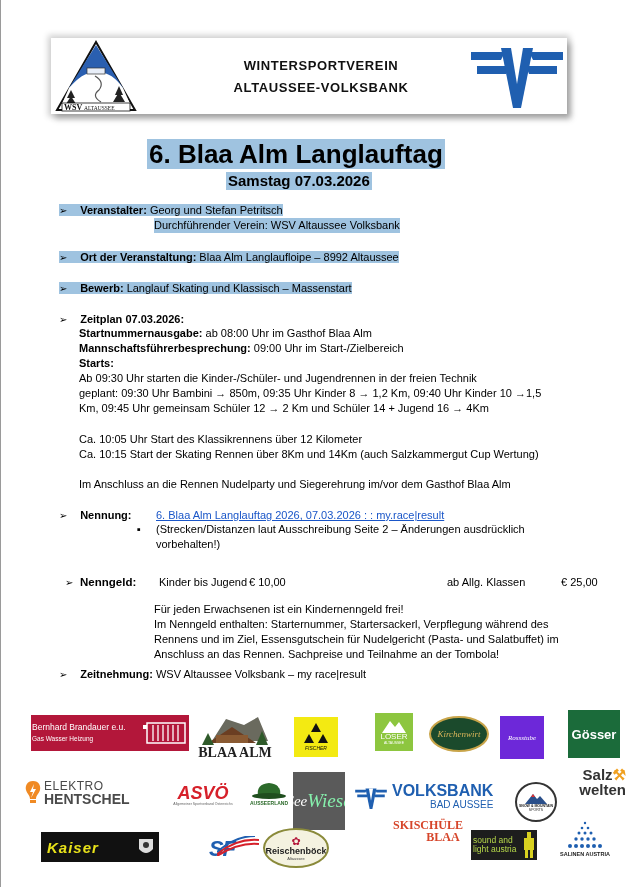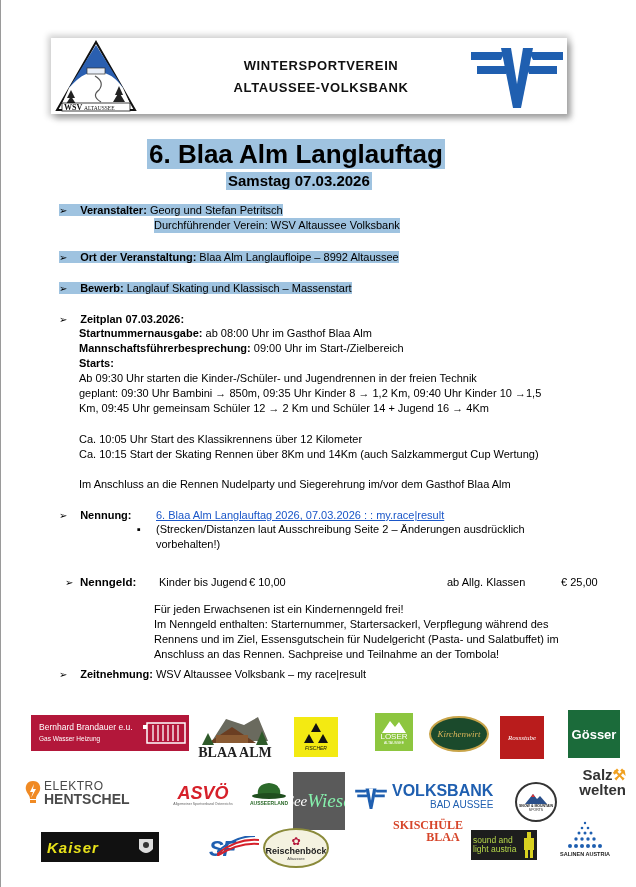--- a/index.html
+++ b/index.html
@@ -109,21 +109,21 @@
 <div class="line" style="left:560px; top:575px;">€ 25,00</div>
 <div class="line" style="left:153px; top:602px;">Für jeden Erwachsenen ist ein Kindernenngeld frei!</div>
 <div class="line" style="left:153px; top:617px;">Im Nenngeld enthalten: Starternummer, Startersackerl, Verpflegung während des</div>
 <div class="line" style="left:153px; top:632px;">Rennens und im Ziel, Essensgutschein für Nudelgericht (Pasta- und Salatbuffet) im</div>
 <div class="line" style="left:153px; top:647px;">Anschluss an das Rennen. Sachpreise und Teilnahme an der Tombola!</div>
 
 <div class="line" style="left:58px; top:667px;">
   <span class="arrow">➢</span>&nbsp;&nbsp;&nbsp;<span class="bold">Zeitnehmung:</span><span> WSV Altaussee Volksbank – my race|result</span>
 </div>
 
-<div class="logo-box" style="left:30px; top:715px; width:158px; height:36px; background:#b3173a; justify-content:flex-start; padding-left:8px;">
+<div class="logo-box" style="left:30px; top:715px; width:158px; height:36px; background:#b3173a; justify-content:flex-start; padding-left:1px;">
   <div style="color:#fff; font-size:8.5px; line-height:11px;">
     <div>Bernhard Brandauer e.u.</div>
     <div style="font-size:6.5px;">Gas Wasser Heizung</div>
   </div>
   <svg class="abs" style="left:112px; top:6px;" width="44" height="24" viewBox="0 0 44 24">
     <rect x="4" y="2" width="38" height="20" fill="none" stroke="#fff" stroke-width="1.5"></rect>
     <g stroke="#fff" stroke-width="1.3">
         <line x1="10" y1="4" x2="10" y2="20"></line>
         <line x1="15" y1="4" x2="15" y2="20"></line>
         <line x1="20" y1="4" x2="20" y2="20"></line>
@@ -155,21 +155,21 @@
 <div class="logo-box" style="left:374px; top:713px; width:38px; height:38px; background:#8dc63f; flex-direction:column;">
   <svg width="24" height="14" viewBox="0 0 24 14">
       <polygon points="0,14 8,2 13,8 17,3 24,14" fill="#fff"></polygon>
     </svg>
   <div style="color:#fff; font-size:8px; line-height:8px;">LOSER</div>
   <div style="color:#fff; font-size:3.5px;">ALTAUSSEE</div>
 </div>
 <div class="logo-box" style="left:428px; top:716px; width:60px; height:36px; background:#1b4a2c; border-radius:50%; border:2px solid #c9a54a;">
   <div style="color:#d8b45a; font-family:'Liberation Serif', serif; font-style:italic; font-size:9px;">Kirchenwirt</div>
 </div>
-<div class="logo-box" style="left:499px; top:716px; width:44px; height:43px; background:#b91c1c;">
+<div class="logo-box" style="left:499px; top:716px; width:44px; height:43px; background:#6d28d9;">
   <div style="color:#fff; font-family:'Liberation Serif', serif; font-style:italic; font-size:7px;">Rossstube</div>
 </div>
 <div class="logo-box" style="left:567px; top:710px; width:52px; height:48px; background:#1b6b3a;">
   <div style="color:#fff; font-weight:bold; font-size:13px;">Gösser</div>
 </div>
 
 <div class="logo-box" style="left:24px; top:776px; width:134px; height:34px; justify-content:flex-start;">
   <svg width="16" height="26" viewBox="0 0 16 26">
     <path d="M8,1 C2,1 0,6 1,10 C2,14 5,15 5,19 L11,19 C11,15 14,14 15,10 C16,6 14,1 8,1 Z" fill="#f08a24"></path>
     <polygon points="9,4 5,12 8,12 6,18 11,9 8,9" fill="#fff"></polygon>

